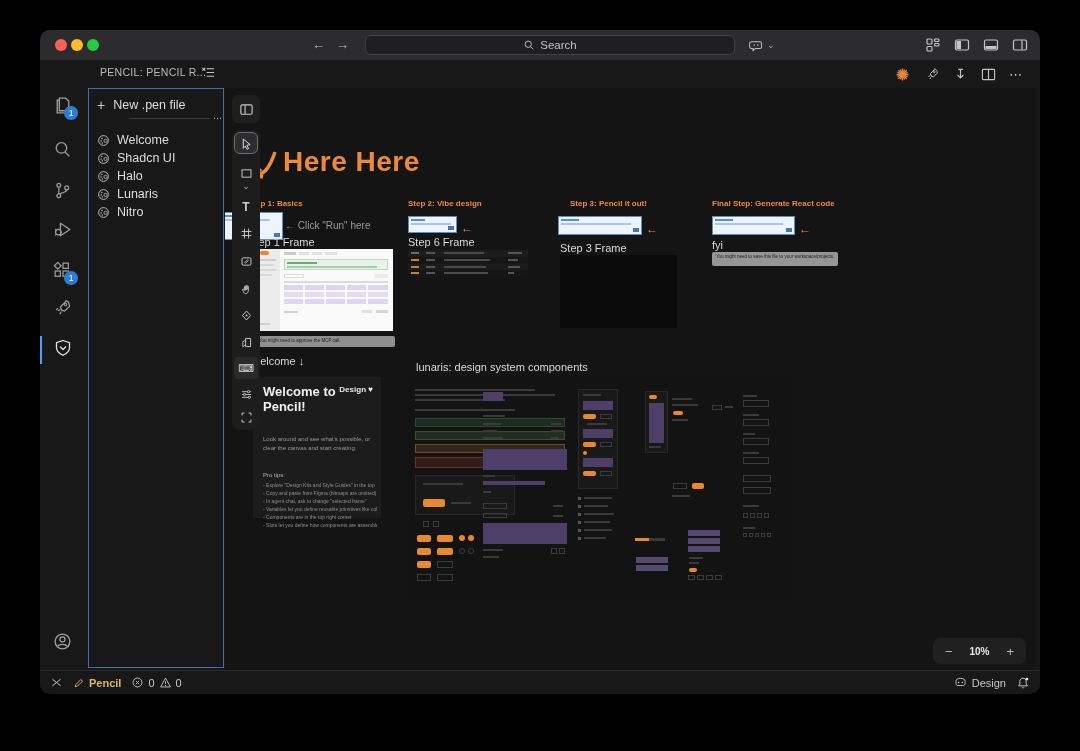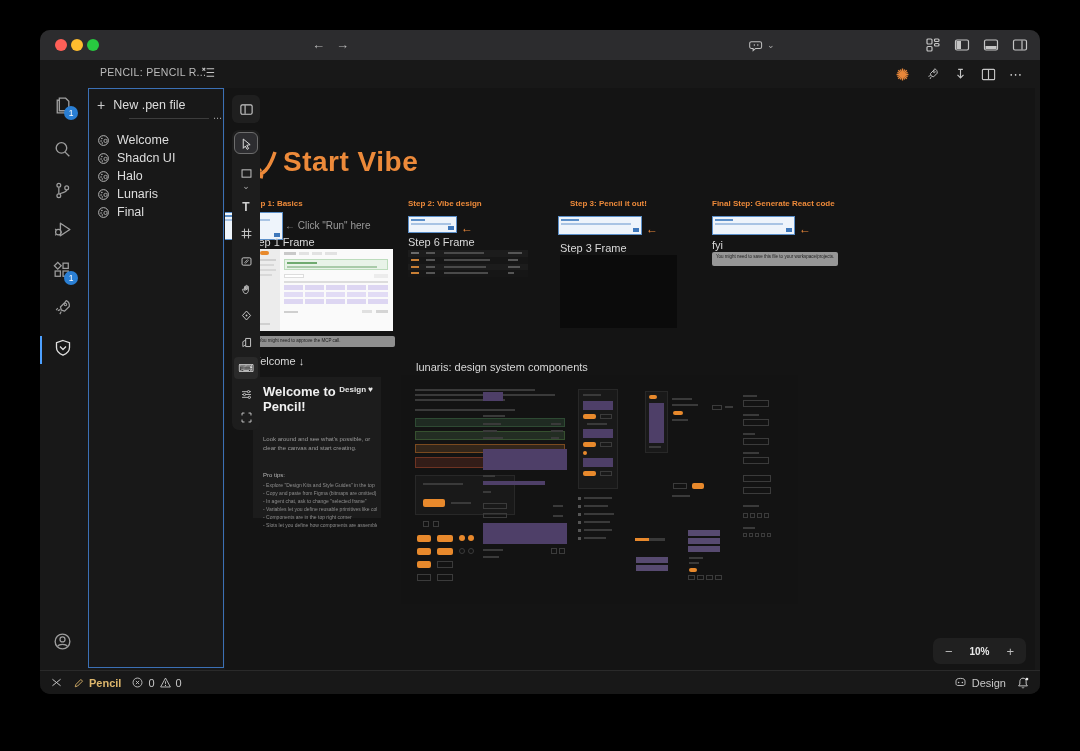--- a/index.html
+++ b/index.html
@@ -94,20 +94,27 @@
 
 <div class="stage">
   <div class="window">
 
     <div class="titlebar">
       <span class="tl" style="left:15px;background:#ff5f57"></span>
       <span class="tl" style="left:31px;background:#febc2e"></span>
       <span class="tl" style="left:47px;background:#28c840"></span>
       <span class="nav-arrow" style="left:272px">←</span>
       <span class="nav-arrow" style="left:296px">→</span>
+      <div class="searchbox">
+        <svg class="ic" width="12" height="12" viewBox="0 0 16 16">
+            <circle cx="7" cy="7" r="4.2" stroke="#bdbdbd" fill="none" stroke-width="1.3"></circle>
+            <line x1="10" y1="10" x2="13.5" y2="13.5" stroke="#bdbdbd" stroke-width="1.3"></line>
+          </svg>
+        <span>Search</span>
+      </div>
       <div class="copilot-wrap">
         <svg class="ic" width="17" height="17" viewBox="0 0 20 20">
             <path d="M4 5.5h10a2 2 0 0 1 2 2v4a2 2 0 0 1-2 2H9l-3 2.5v-2.5H4a2 2 0 0 1-2-2v-4a2 2 0 0 1 2-2z" stroke="#c0c0c0" fill="none" stroke-width="1.2"></path>
             <circle cx="7.5" cy="9.5" r="0.9" fill="#c0c0c0"></circle>
             <circle cx="11.5" cy="9.5" r="0.9" fill="#c0c0c0"></circle>
           </svg>
         <span class="chev">⌄</span>
       </div>
       <div class="tb-icons">
         <svg class="ic" width="16" height="16" viewBox="0 0 16 16">
@@ -251,21 +258,21 @@
           <span>Lunaris</span>
         </div>
         <div class="sb-item" style="top:116px">
           <svg class="ic" width="13" height="13" viewBox="0 0 16 16">
               <circle cx="8" cy="8" r="6" stroke="#bbb" fill="none" stroke-width="1.2"></circle>
               <circle cx="10.5" cy="8.5" r="2" fill="#181818" stroke="#bbb" stroke-width="1"></circle>
               <circle cx="6" cy="5.5" r=".9" fill="#bbb"></circle>
               <circle cx="5" cy="8.5" r=".9" fill="#bbb"></circle>
               <circle cx="6.5" cy="11" r=".9" fill="#bbb"></circle>
             </svg>
-          <span>Final</span>
+          <span>Nitro</span>
         </div>
       </div>
     </div>
 
     <div class="tabbar">
       <div class="ed-icons">
         <svg class="ic" width="17" height="17" viewBox="0 0 20 20">
             <g stroke="#e8873a" stroke-width="1.6">
               <line x1="10" y1="3" x2="10" y2="17"></line>
               <line x1="3" y1="10" x2="17" y2="10"></line>
@@ -293,21 +300,21 @@
         <span style="color:#c5c5c5;font-size:13px">⋯</span>
       </div>
     </div>
 
     <div class="canvas">
 
       <svg class="head-glyph" width="30" height="32" viewBox="0 0 30 32">
           <path d="M26 4 C20 22 14 27 6 27" stroke="#ed8a3a" stroke-width="3.5" fill="none"></path>
           <path d="M12 21l-7 6 9 2" stroke="#ed8a3a" stroke-width="3.5" fill="none"></path>
         </svg>
-      <div class="heading">Start Vibe</div>
+      <div class="heading">Here Here</div>
 
       <div class="step-title" style="left:23px;top:111px">Step 1: Basics</div>
       <div class="step-title" style="left:183px;top:111px">Step 2: Vibe design</div>
       <div class="step-title" style="left:345px;top:111px">Step 3: Pencil it out!</div>
       <div class="step-title" style="left:487px;top:111px">Final Step: Generate React code</div>
 
       <div class="thumb" style="left:-13px;top:124px;width:71px;height:28px">
           <span class="l1" style="width:30px"></span>
           <span class="l2" style="width:55px"></span>
           <span class="sq"></span>

